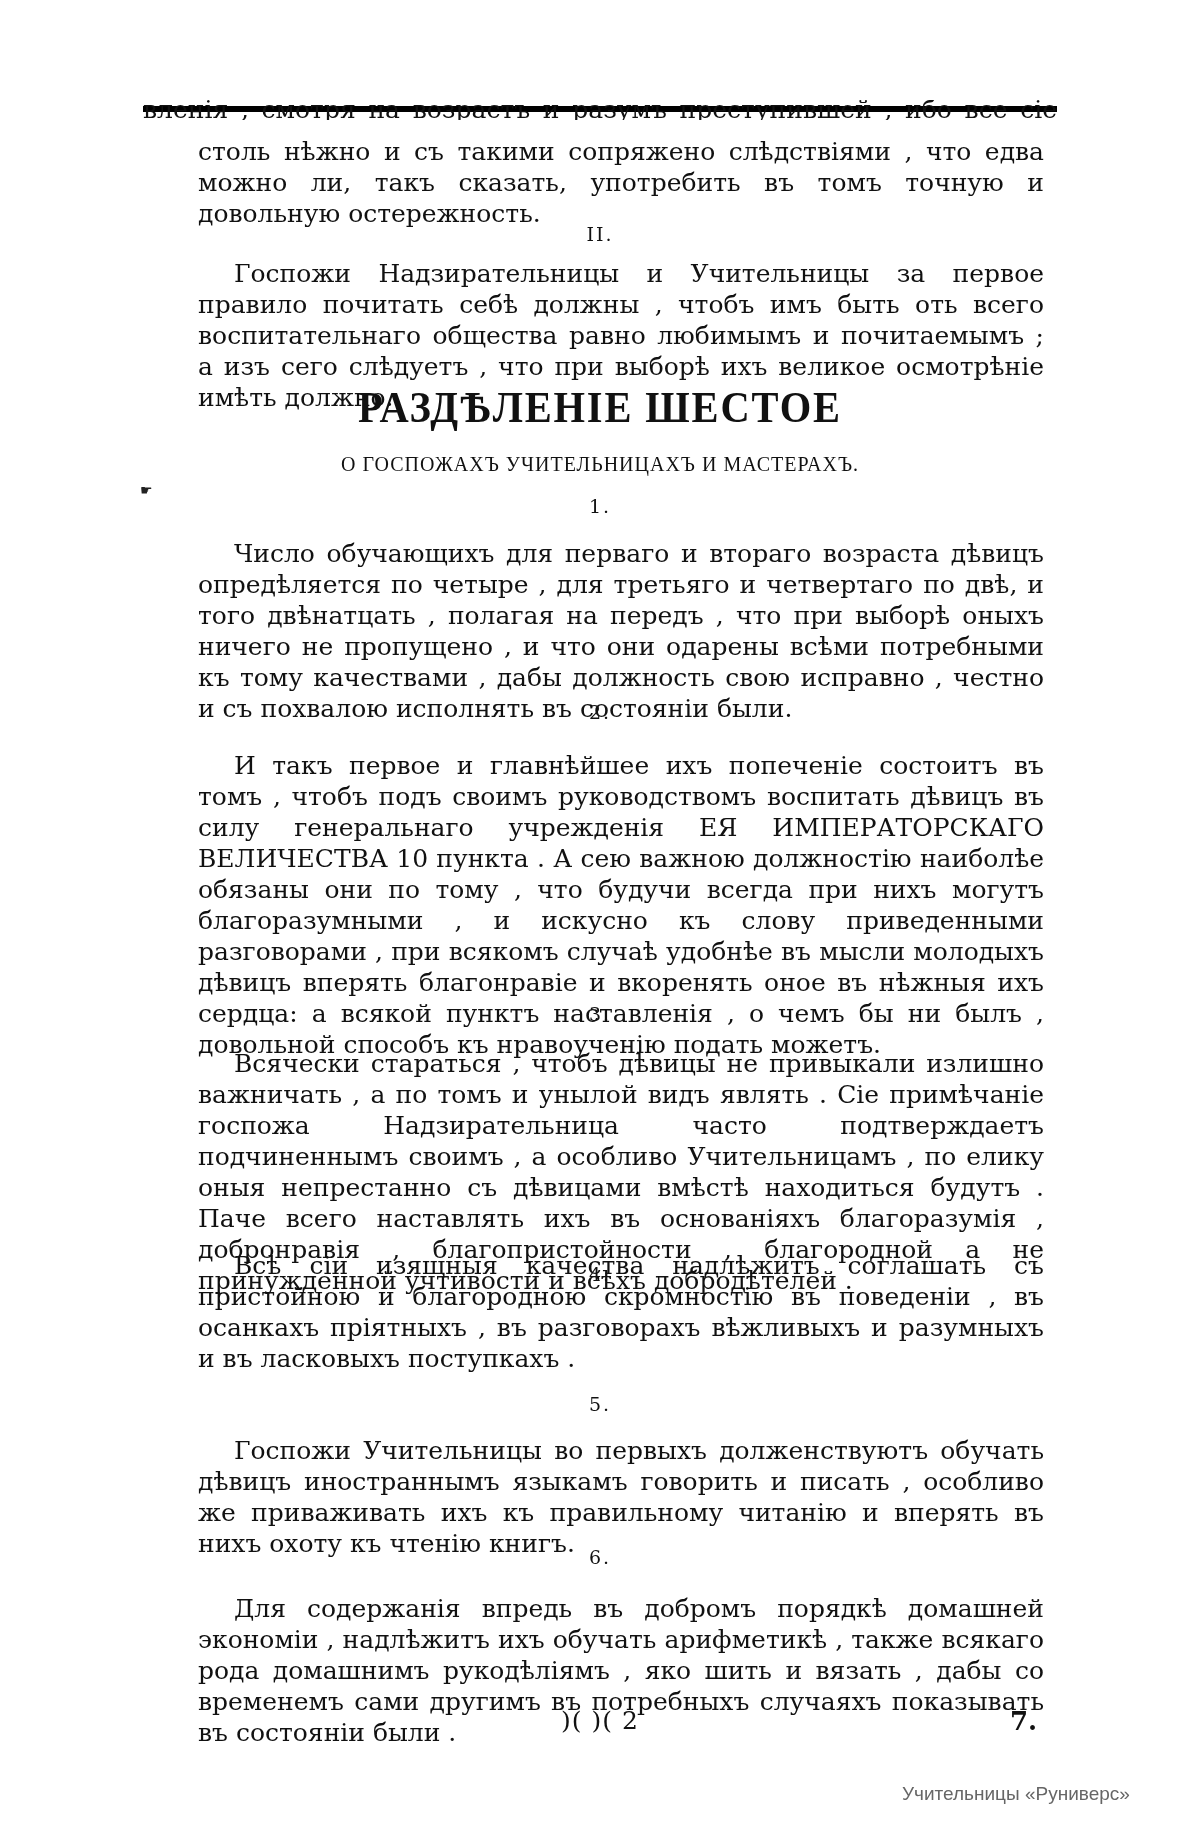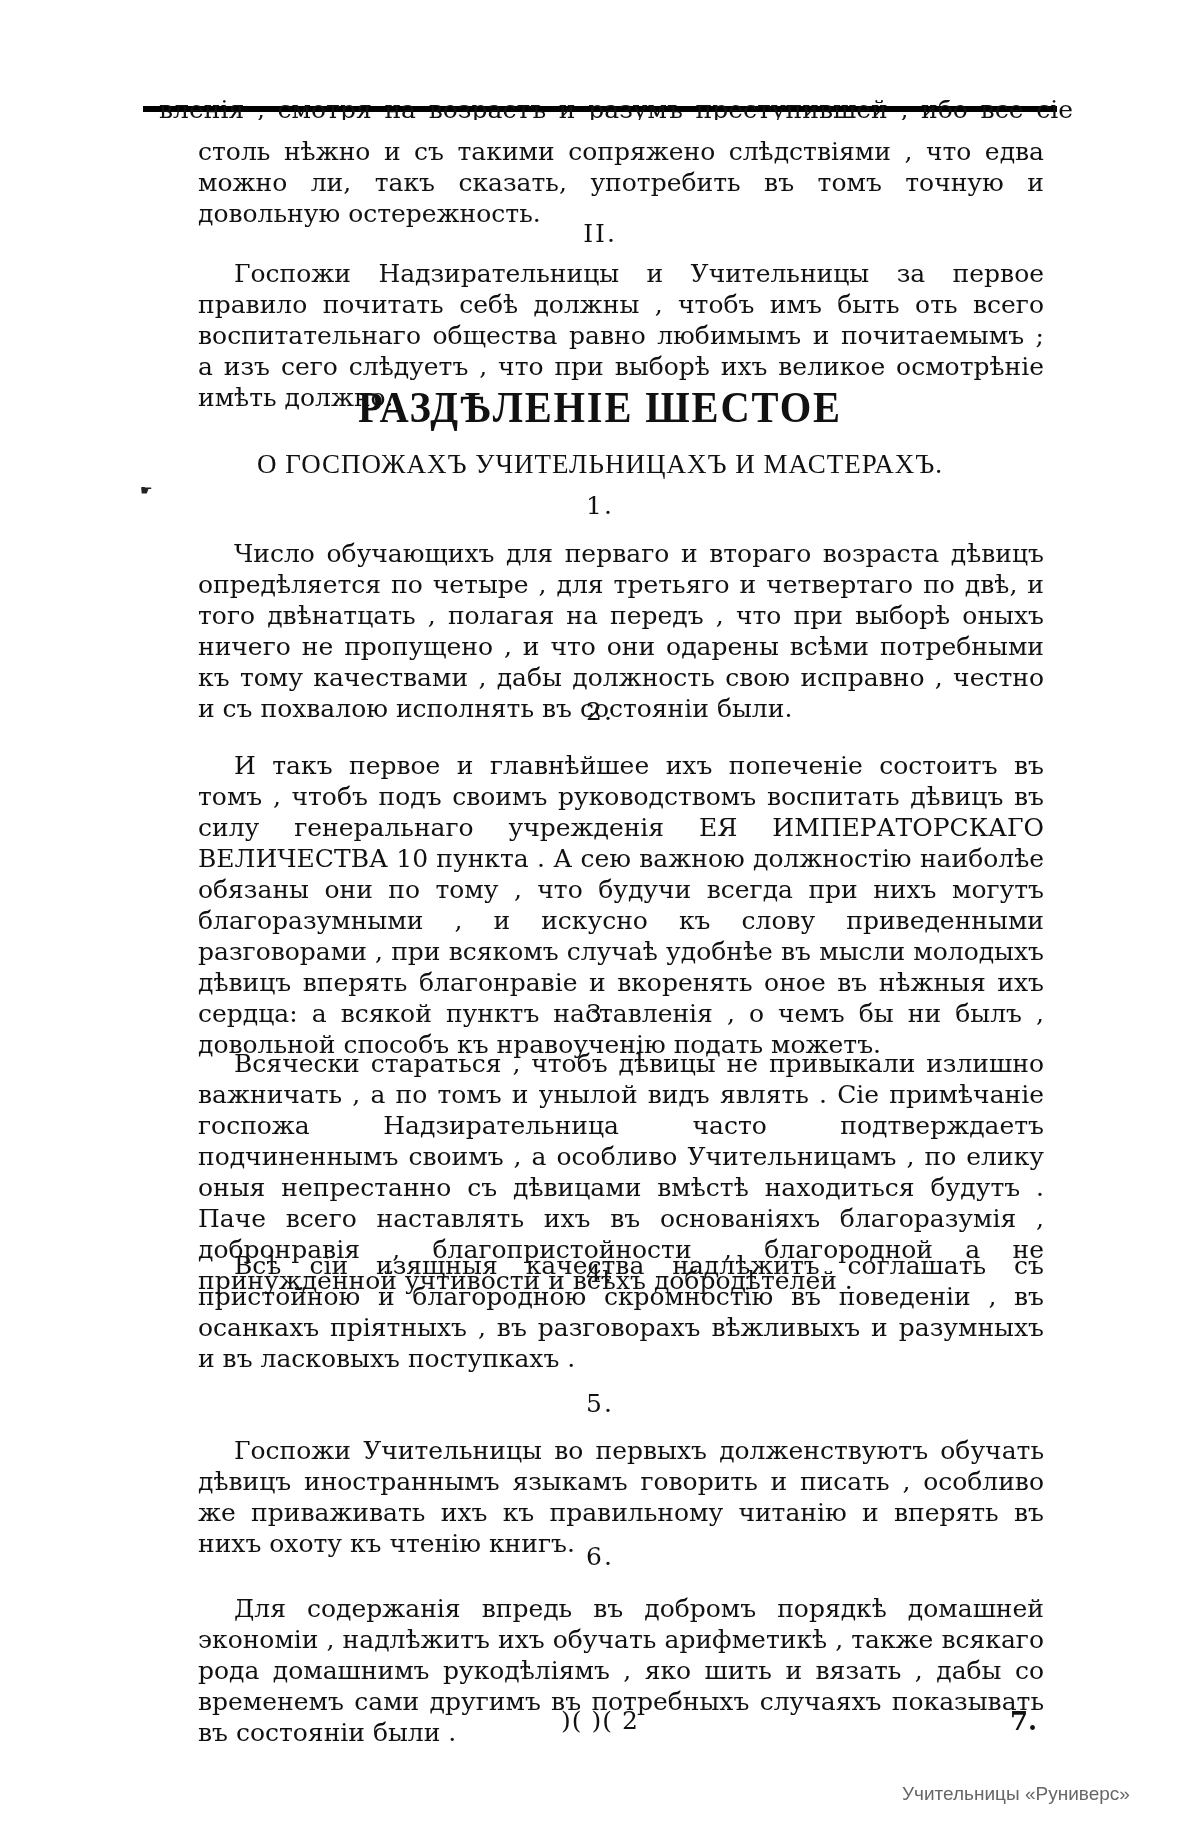--- a/index.html
+++ b/index.html
@@ -18,37 +18,37 @@
     .text-block {
       position: absolute; left: 190px; width: 862px;
       font-size: 25px; line-height: 31px;
       text-align: justify; text-align-last: left;
     }
     .para { margin: 8px; }
     .para.indent { text-indent: 36px; }
     .cut-line {
       position: absolute; left: 143px; top: 100px; width: 914px; height: 20px;
       overflow: hidden; font-size: 25px; line-height: 31px; color: #111;
-      text-align: justify; text-align-last: justify; margin-left: 16px;
+      text-align: justify; text-align-last: justify;
     }
     .cut-line span { position: relative; top: -6px; }
     .num {
       position: absolute; left: 0; width: 1200px; text-align: center;
-      font-size: 25px; line-height: 28px; letter-spacing: 2px;
+      font-size: 19px; line-height: 28px; letter-spacing: 2px;
     }
     .section-title {
       position: absolute; left: 0; width: 1200px; text-align: center;
       font-family: "Liberation Serif", "DejaVu Serif", serif;
       font-weight: bold; font-size: 44px; letter-spacing: 2px;
       transform: scaleX(0.92); top: 383px; line-height: 50px;
     }
     .section-subtitle {
       position: absolute; left: 0; width: 1200px; text-align: center;
       font-family: "Liberation Serif", "DejaVu Serif", serif;
-      font-size: 27px; letter-spacing: 1px; top: 448px; line-height: 32px;
+      font-size: 20px; letter-spacing: 1px; top: 448px; line-height: 32px;
     }
     .stray-mark {
       position: absolute; left: 140px; top: 482px; font-size: 14px; color: #222;
     }
     .signature {
       position: absolute; left: 0; width: 1200px; top: 1706px; text-align: center;
       font-size: 25px; letter-spacing: 1px;
     }
     .folio {
       position: absolute; left: 1010px; top: 1706px; font-size: 26px; font-weight: bold;

